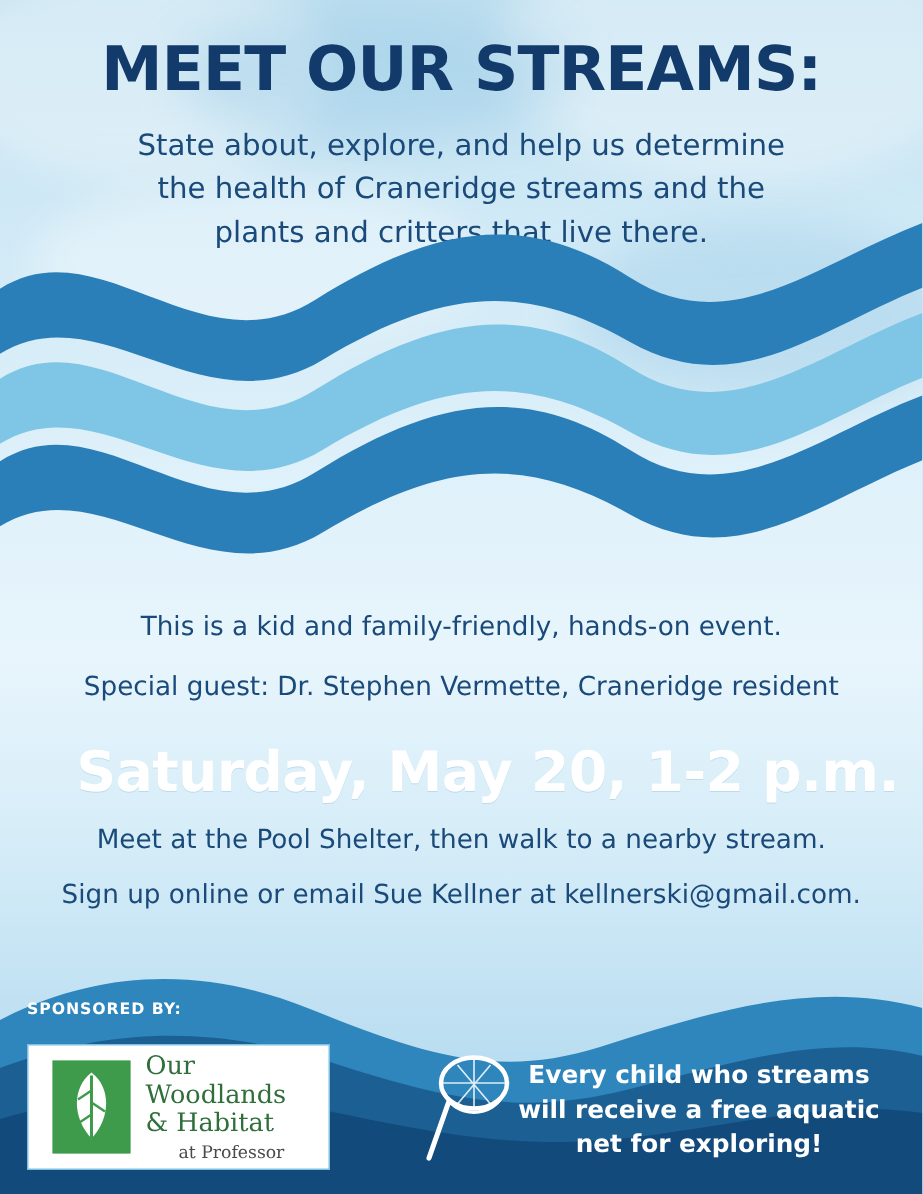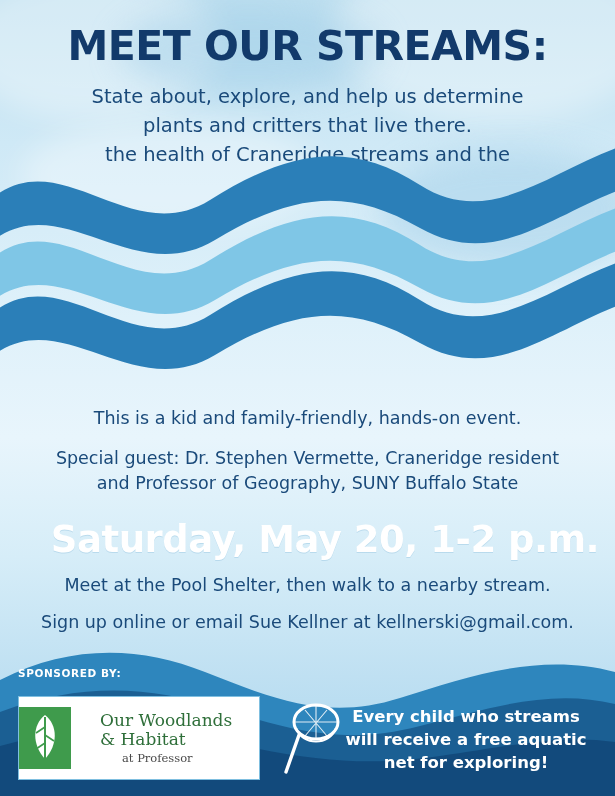--- a/index.html
+++ b/index.html
@@ -91,27 +91,26 @@
     position: absolute;
     left: 18px; bottom: 117px;
     font-size: 10.5px;
     font-weight: bold;
     letter-spacing: 0.6px;
     color: #ffffff;
   }
   .sponsor-box {
     position: absolute;
     left: 18px; bottom: 16px;
-    width: 242px; height: 84px;
+    width: 202px; height: 84px;
     background: #ffffff;
     border: 1px solid #7fbfe0;
     display: flex;
     align-items: center;
-    padding: 6px 0;
-    gap: 19px;
+    padding: 6px 16px;
   }
   .leaf-mark {
     width: 52px; height: 62px;
     background: #3f9b4c;
     margin-right: 10px;
     flex: none;
     position: relative;
   }
   .sponsor-text { line-height: 1.12; }
   .sp1 { font-size: 17px; color: #2f6f3a; font-family: "DejaVu Serif", serif; }
@@ -143,35 +142,34 @@
   <div class="tex" style="left:-40px; top:-30px; width:260px; height:150px;"></div>
   <div class="tex" style="left:330px; top:-50px; width:330px; height:170px;"></div>
   <div class="tex2" style="left:120px; top:5px; width:260px; height:90px;"></div>
   <div class="tex" style="left:20px; top:120px; width:300px; height:110px;"></div>
   <div class="tex2" style="left:380px; top:150px; width:260px; height:120px;"></div>
 
   <div class="headline">MEET OUR STREAMS:</div>
 
   <div class="subhead">
     <div>State about, explore, and help us determine</div>
+    <div>the health of Craneridge streams and the</div>
     <div>plants and critters that live there.</div>
-    <div>the health of Craneridge streams and the</div>
   </div>
 
   <svg class="waveband" viewBox="0 0 615 270" preserveAspectRatio="none">
     <path d="M-10,60 C60,0 130,110 210,60 C290,10 350,0 420,45 C490,90 550,30 625,5 L625,48 C550,75 495,130 420,88 C350,48 295,52 215,100 C132,150 60,45 -10,103 Z" fill="#2b7fb8"></path>
     <path d="M-10,120 C60,60 130,170 210,120 C290,70 350,60 420,105 C490,150 550,90 625,65 L625,108 C550,135 495,190 420,148 C350,108 295,112 215,160 C132,210 60,105 -10,163 Z" fill="#7fc6e6"></path>
     <path d="M-10,175 C60,115 130,225 210,175 C290,125 350,115 420,160 C490,205 550,145 625,120 L625,163 C550,190 495,245 420,203 C350,163 295,167 215,215 C132,265 60,160 -10,218 Z" fill="#2b7fb8"></path>
   </svg>
 
   <div class="midtext">
     <div class="line-kid">This is a kid and family-friendly, hands-on event.</div>
     <div class="line-guest">
       <div>Special guest: Dr. Stephen Vermette, Craneridge resident</div>
-      <div>and Professor of Geography, SUNY Buffalo State</div>
     </div>
     <div class="date">Saturday, May 20, 1-2 p.m.</div>
     <div class="line-meet">
       <div>Meet at the Pool Shelter, then walk to a nearby stream.</div>
     </div>
     <div class="line-signup">Sign up online or email Sue Kellner at kellnerski@gmail.com.</div>
   </div>
 
   <svg class="bottomwaves" viewBox="0 0 615 180" preserveAspectRatio="none">
     <path d="M0,64 C70,28 140,30 205,56 C280,86 330,104 400,82 C470,60 540,36 615,56 L615,180 L0,180 Z" fill="#2e86bd"></path>

